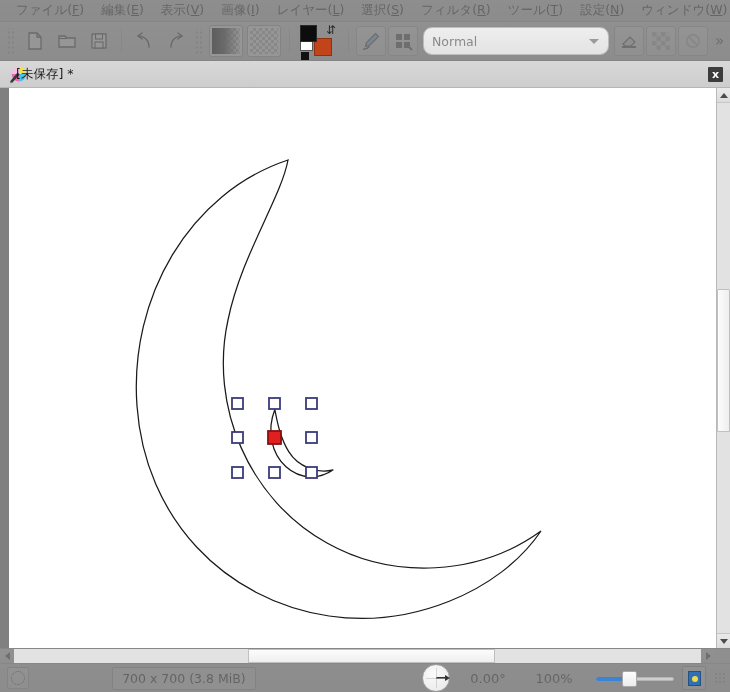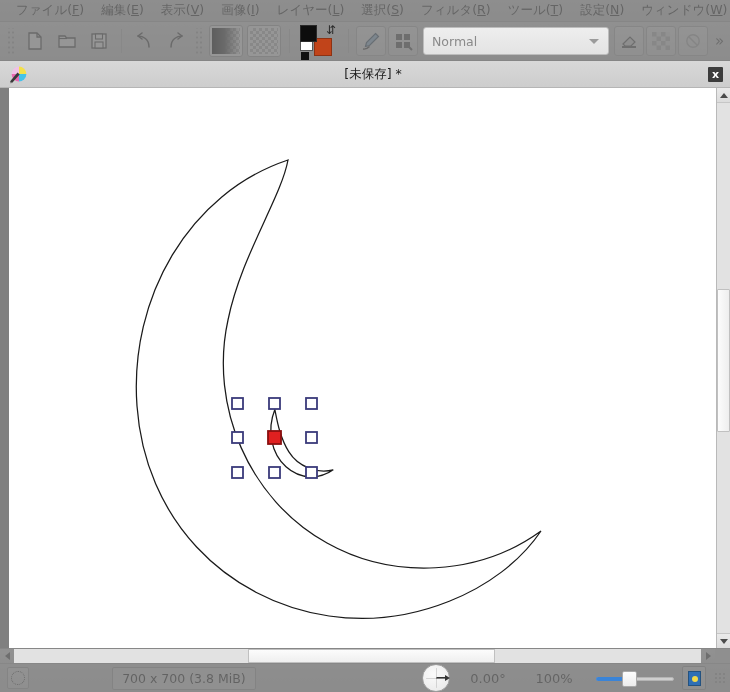--- a/index.html
+++ b/index.html
@@ -75,42 +75,42 @@
     position:relative;width:38px;height:32px;flex:0 0 38px;margin:0 4px;
   }
   .fg-sq{position:absolute;left:0;top:0;width:17px;height:17px;background:#0d0d0d;border:1px solid #2a2a2a;box-sizing:border-box;}
   .bg-sq{position:absolute;left:14px;top:13px;width:18px;height:18px;background:#c1441a;border:1px solid #8e3213;box-sizing:border-box;}
   .sm-sq{position:absolute;left:0;top:13px;width:13px;height:13px;background:#fff;border:1px solid #555;box-sizing:border-box;}
   .sm-sq2{position:absolute;left:0;top:13px;width:8px;height:8px;background:#111;}
   .swap-ic{position:absolute;right:2px;top:-1px;font-size:12px;color:#2a2a2a;line-height:12px;}
 
   .blend-combo{
     flex:0 0 186px;width:186px;height:28px;margin:16px 4px;
-    border:1px solid #bcbcbc;border-radius:3px;
+    border:1px solid #bcbcbc;border-radius:9px;
     background:linear-gradient(#eeeeee,#e3e3e3);
     display:flex;align-items:center;padding:0 8px;box-sizing:border-box;
     color:#8a8a8a;font-size:12.5px;position:relative;
   }
   .blend-combo .arrow{
     position:absolute;right:9px;top:11px;width:0;height:0;
     border-left:5px solid transparent;border-right:5px solid transparent;
     border-top:5px solid #9b9b9b;
   }
   .chev{margin-left:auto;margin-right:4px;font-size:15px;color:#4a4a4a;padding:0 6px;}
 
   
   .docbar{
     height:27px;flex:0 0 27px;
     background:linear-gradient(#d8d8d8,#cdcdcd);
     border-bottom:1px solid #b5b5b5;
     display:flex;align-items:center;position:relative;box-sizing:border-box;
   }
   .doc-icon{width:20px;height:20px;margin-left:8px;flex:0 0 20px;position:relative;}
   .doc-title{
-    position:absolute;left:0;right:0;text-align:center;
+    position:absolute;left:0;right:0;text-align:left;
     font-size:12.5px;color:#1c1c1c;pointer-events:none;padding-left:16px;
   }
   .doc-close{
     margin-left:auto;margin-right:7px;width:15px;height:15px;flex:0 0 15px;
     background:#3c3c3c;color:#fff;font-size:11px;font-weight:bold;
     display:flex;align-items:center;justify-content:center;border-radius:1px;
   }
 
   
   .canvas-wrap{

